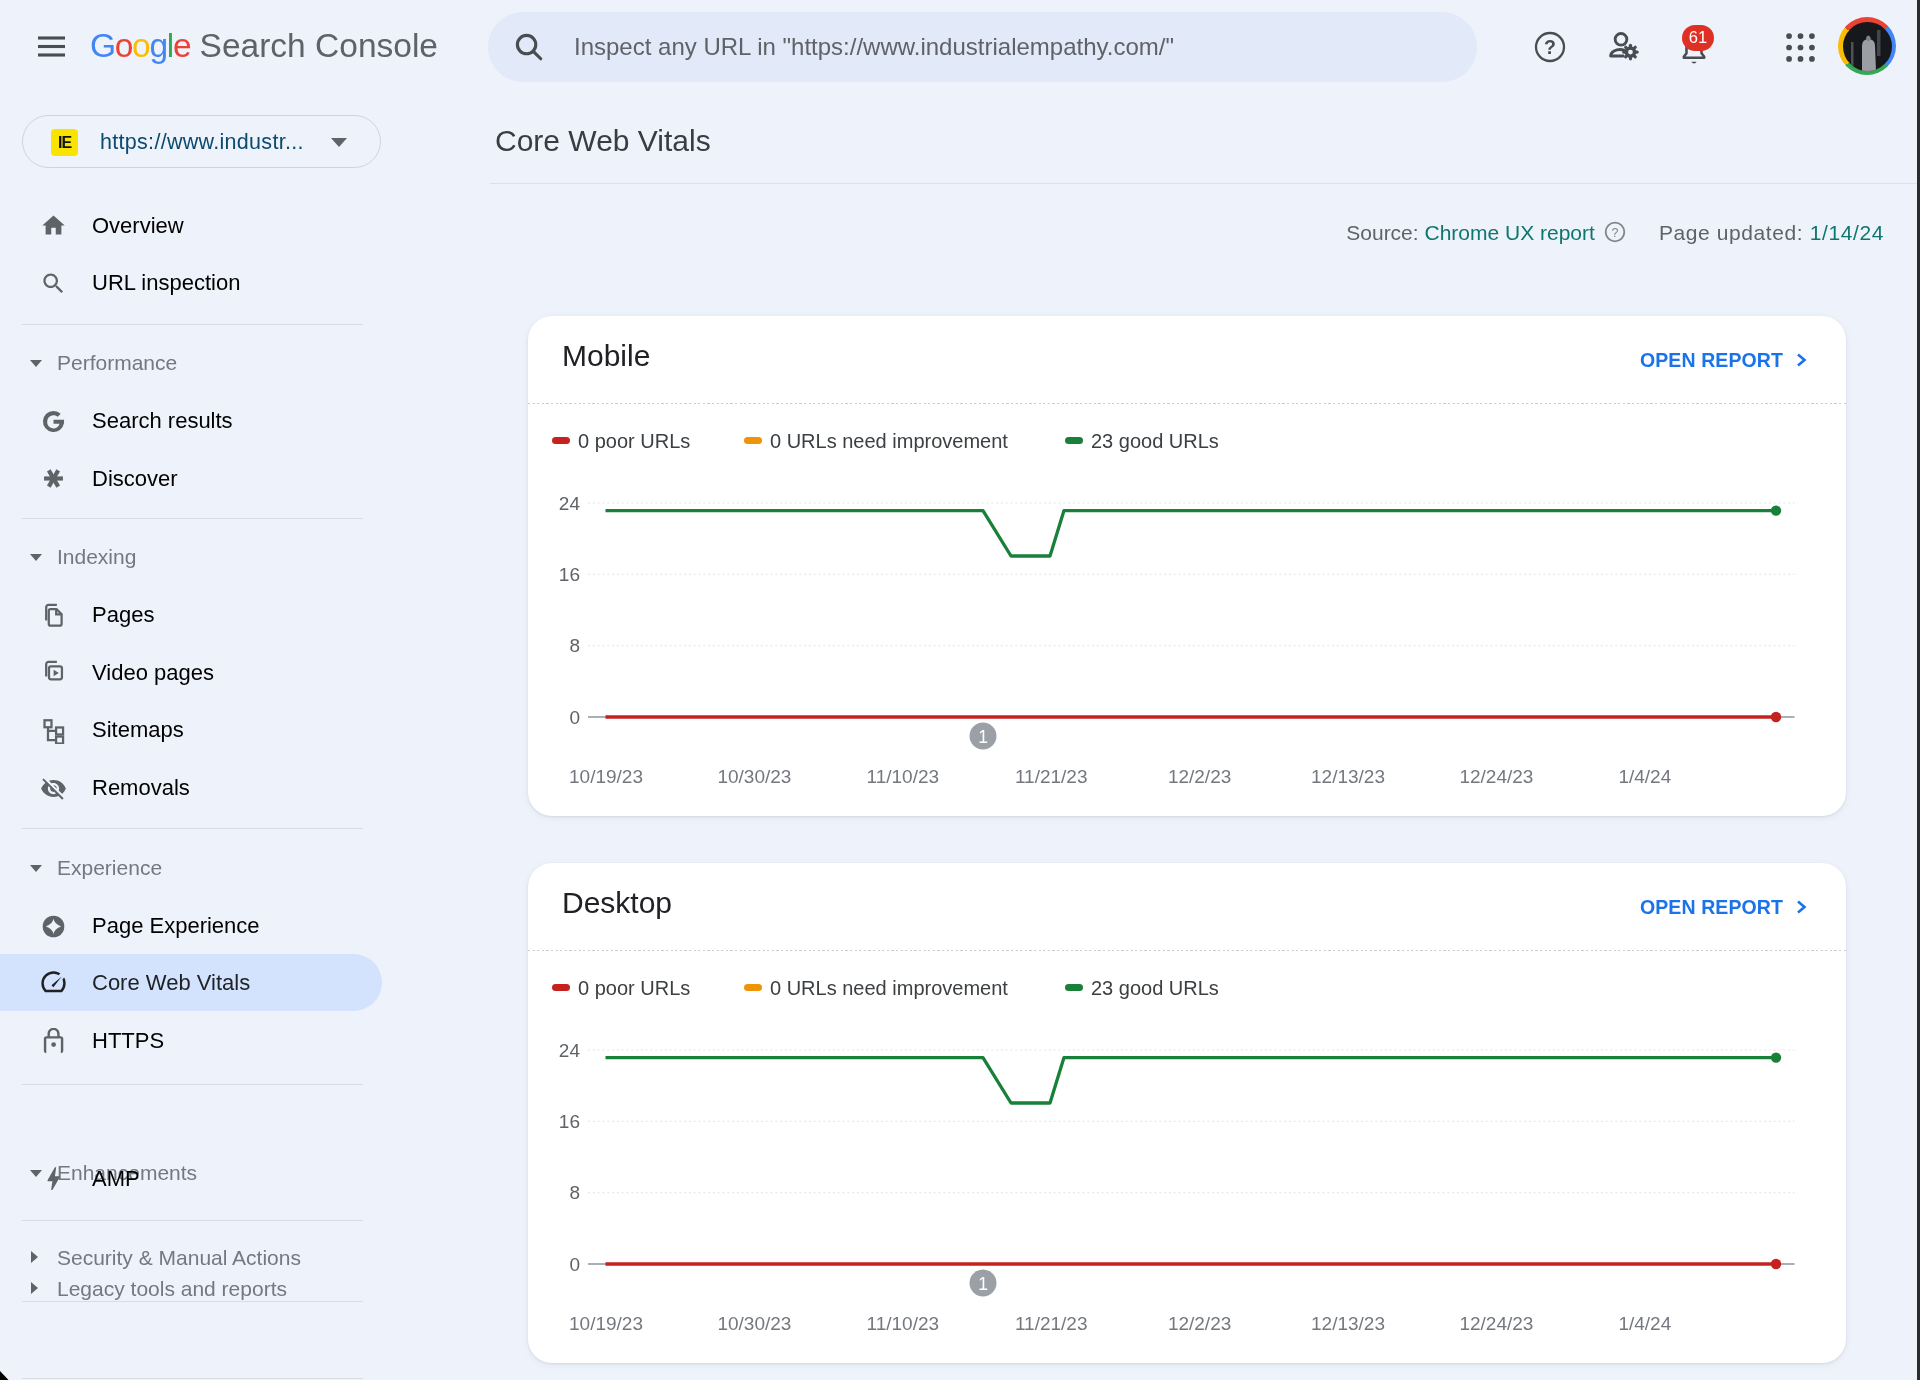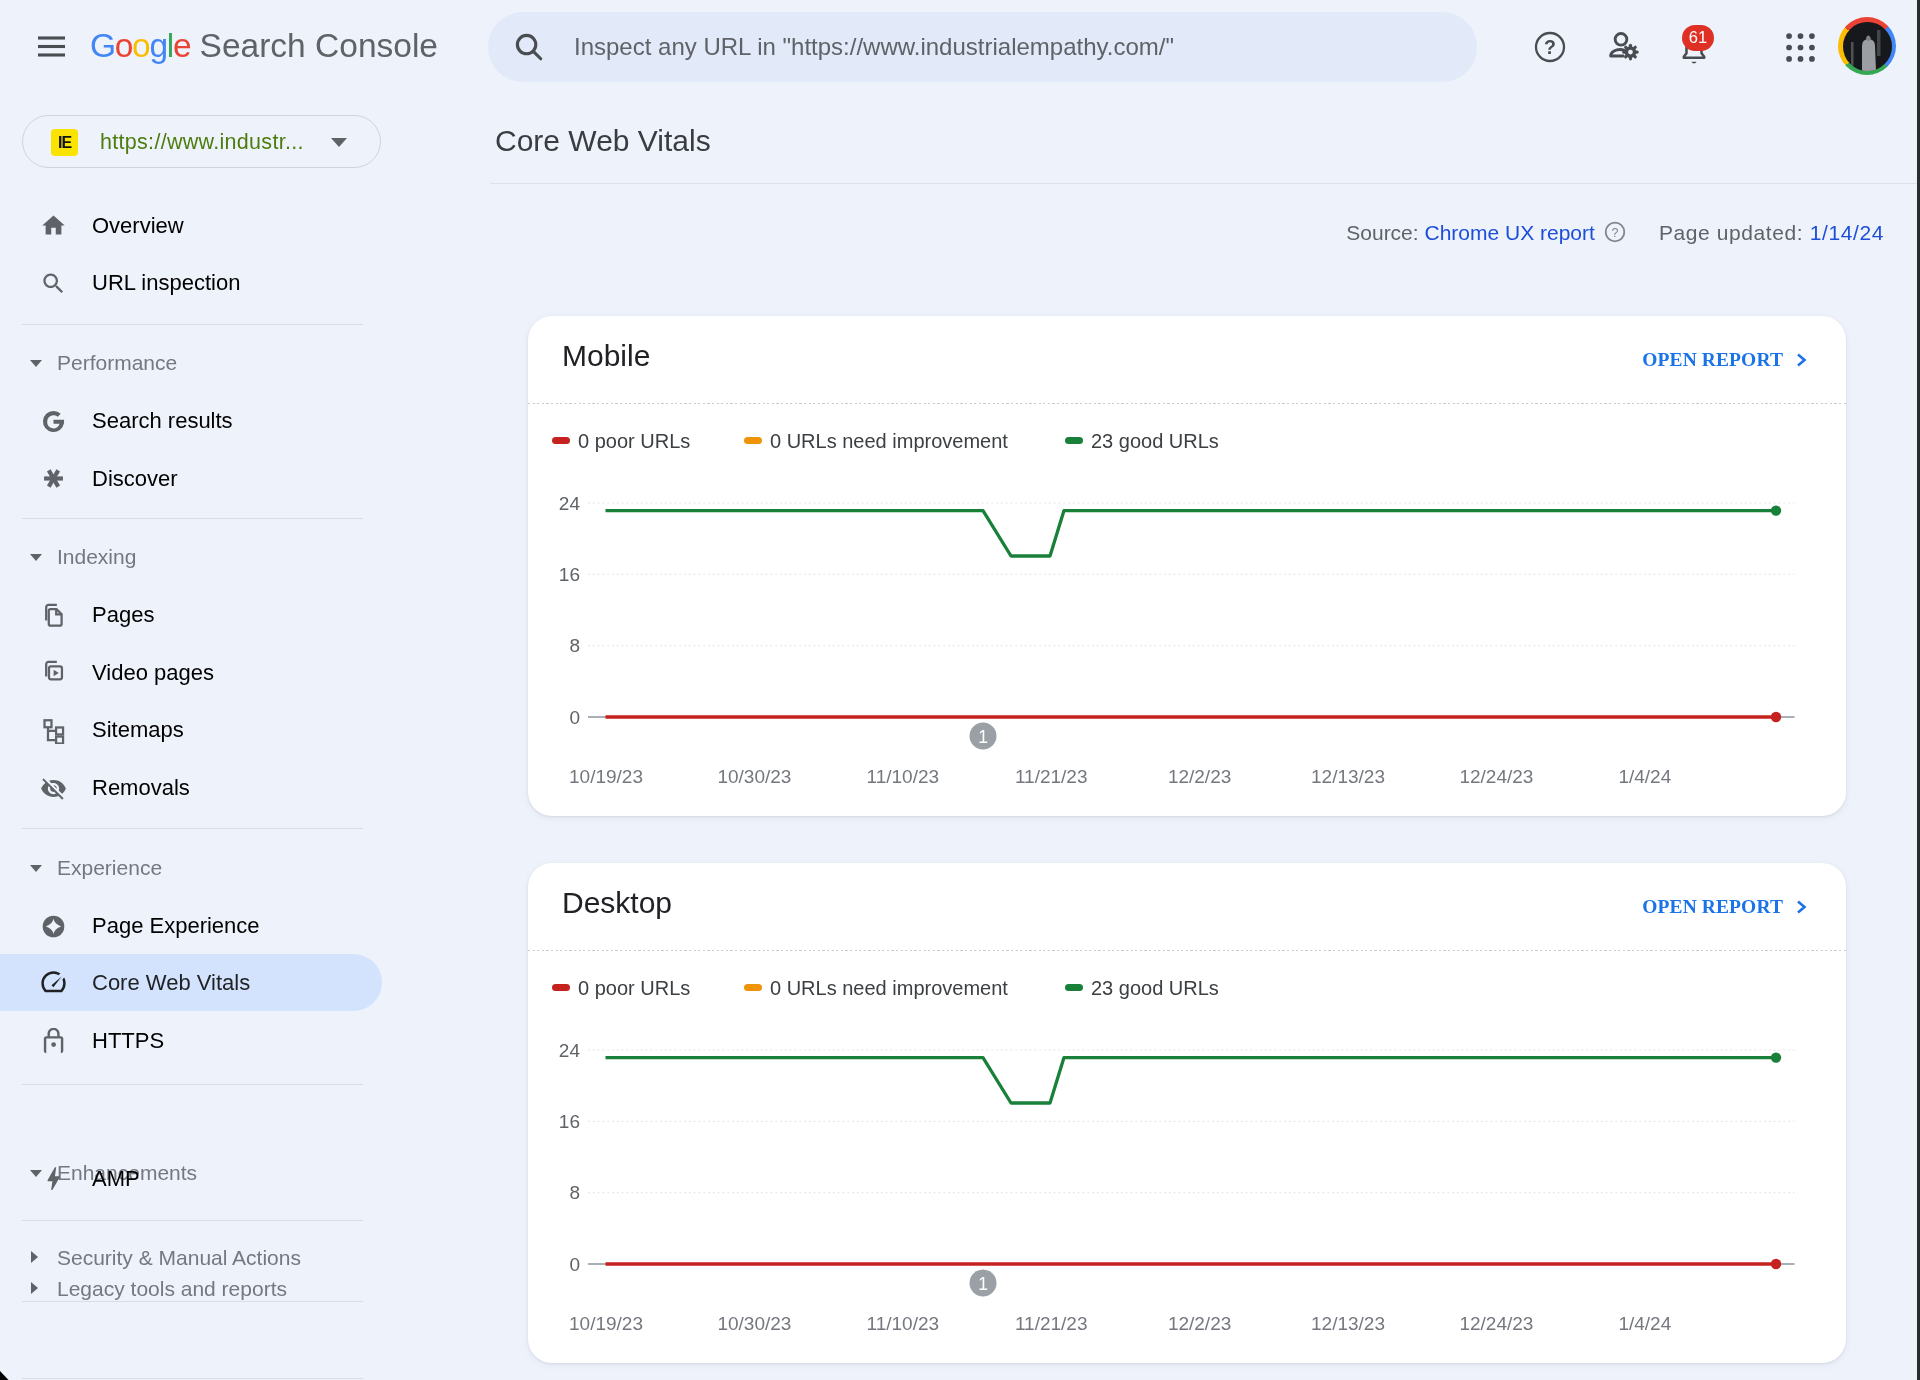--- a/index.html
+++ b/index.html
@@ -13,46 +13,46 @@
 .placeholder { position:absolute; left:574px; top:12px; height:70px; line-height:70px; font-size:24px; color:#5f6368; white-space:nowrap;text-align:right; }
 .badge { position:absolute; left:1682px; top:25px; width:32px; height:25.5px; border-radius:13px; background:#df3025; color:#fff; font-size:16.5px; text-align:center; line-height:25.5px; }
 .avatar-ring { position:absolute; left:1838px; top:17px; width:58px; height:58px; border-radius:50%;
   background:conic-gradient(from -50deg, #ea4335 0deg 97deg, #4285f4 97deg 186deg, #34a853 186deg 278deg, #fbbc04 278deg 360deg); }
 .avatar-inner { position:absolute; left:4.5px; top:4.5px; width:49px; height:49px; border-radius:50%; overflow:hidden; }
 
 
 .prop { position:absolute; left:22px; top:115px; width:359px; height:53px; border:1.4px solid #cfd4dc; border-radius:27px; }
 .prop .favicon { position:absolute; left:28px; top:13px; width:27px; height:27px; border-radius:4px; background:#fbe300;
   color:#111; font-weight:bold; font-size:16px; text-align:center; line-height:27px; letter-spacing:-1px; }
-.prop .ptext { position:absolute; left:77px; top:0; height:53px; line-height:52px; font-size:21.5px; letter-spacing:0.3px; color:#4d7c0f; }
+.prop .ptext { position:absolute; left:77px; top:0; height:53px; line-height:52px; font-size:21.5px; letter-spacing:0.3px; color:#0c4a6e; }
 .prop .ptri { position:absolute; left:308px; top:22px; width:0; height:0; border-left:8.5px solid transparent; border-right:8.5px solid transparent; border-top:9.5px solid #5f6368; }
 
 
 .navrow { position:absolute; left:0; width:382px; height:58px; display:flex; align-items:center; }
 .nico { position:absolute; left:40px; top:50%; margin-top:-13.5px; width:27px; height:27px; }
 .nlabel { position:absolute; left:92px; font-size:22px; color:#000000; white-space:nowrap; }
 .sellabel { color:#1f2124; }
 .hlabel { position:absolute; left:57px; font-size:21px; color:#747880; white-space:nowrap; }
 .selrow { background:#d3e3fd; border-radius:0 28.5px 28.5px 0; height:57px; }
 .tri-down { position:absolute; left:30px; top:50%; margin-top:-3px; width:0; height:0; border-left:6px solid transparent; border-right:6px solid transparent; border-top:7.5px solid #5f6368; }
 .tri-right { position:absolute; left:31px; top:50%; margin-top:-7px; width:0; height:0; border-top:6px solid transparent; border-bottom:6px solid transparent; border-left:7.5px solid #5f6368; }
 .sdiv { position:absolute; left:22px; width:341px; height:0; border-top:1.2px solid #d9dde3; }
 
 
 .pagetitle { position:absolute; left:495px; top:124px; font-size:30px; color:#393c40; }
 .maindiv { position:absolute; left:490px; top:183px; width:1427px; height:0; border-top:1.3px solid #dee2e8; }
 .srcrow { position:absolute; top:221px; right:36px; height:26px; font-size:21px; white-space:nowrap; }
 .gray { color:#5f6368; }
-.dark { color:#1d4ed8; }
+.dark { color:#0f766e; }
 
 
 .card { position:absolute; left:528px; width:1318px; height:500px; background:#fff; border-radius:24px;
   box-shadow:0 1px 2.5px rgba(23,38,70,.09), 0 2px 8px rgba(23,38,70,.05); }
 .ctitle { position:absolute; left:34px; top:20px; height:40px; line-height:40px; font-size:30px; color:#202124; }
-.openreport { position:absolute; right:38px; top:31px; height:26px; display:flex; align-items:center; gap:11px;font-family:Liberation Serif, serif; }
+.openreport { position:absolute; right:38px; top:31px; height:26px; display:flex; align-items:center; gap:11px; }
 .ortext { font-size:19.5px; font-weight:bold; letter-spacing:0.1px; color:#1a73e8; }
 .cdiv { position:absolute; left:0; top:87px; width:100%; height:1.2px;
   background:repeating-linear-gradient(90deg,#c9cdd3 0 2.2px,transparent 2.2px 4.6px); }
 .legend { position:absolute; left:0; top:0; width:100%; }
 .dash { position:absolute; top:120.5px; width:18px; height:7px; border-radius:3.5px; }
 .ltext { position:absolute; top:113.5px; font-size:20px; color:#3c4043; white-space:nowrap; }
 .chart { position:absolute; left:0; top:150px; }
 
 .scrollstrip { position:absolute; right:0; top:0; width:3px; height:1380px; background:#2a2c2f; }
 </style></head>

